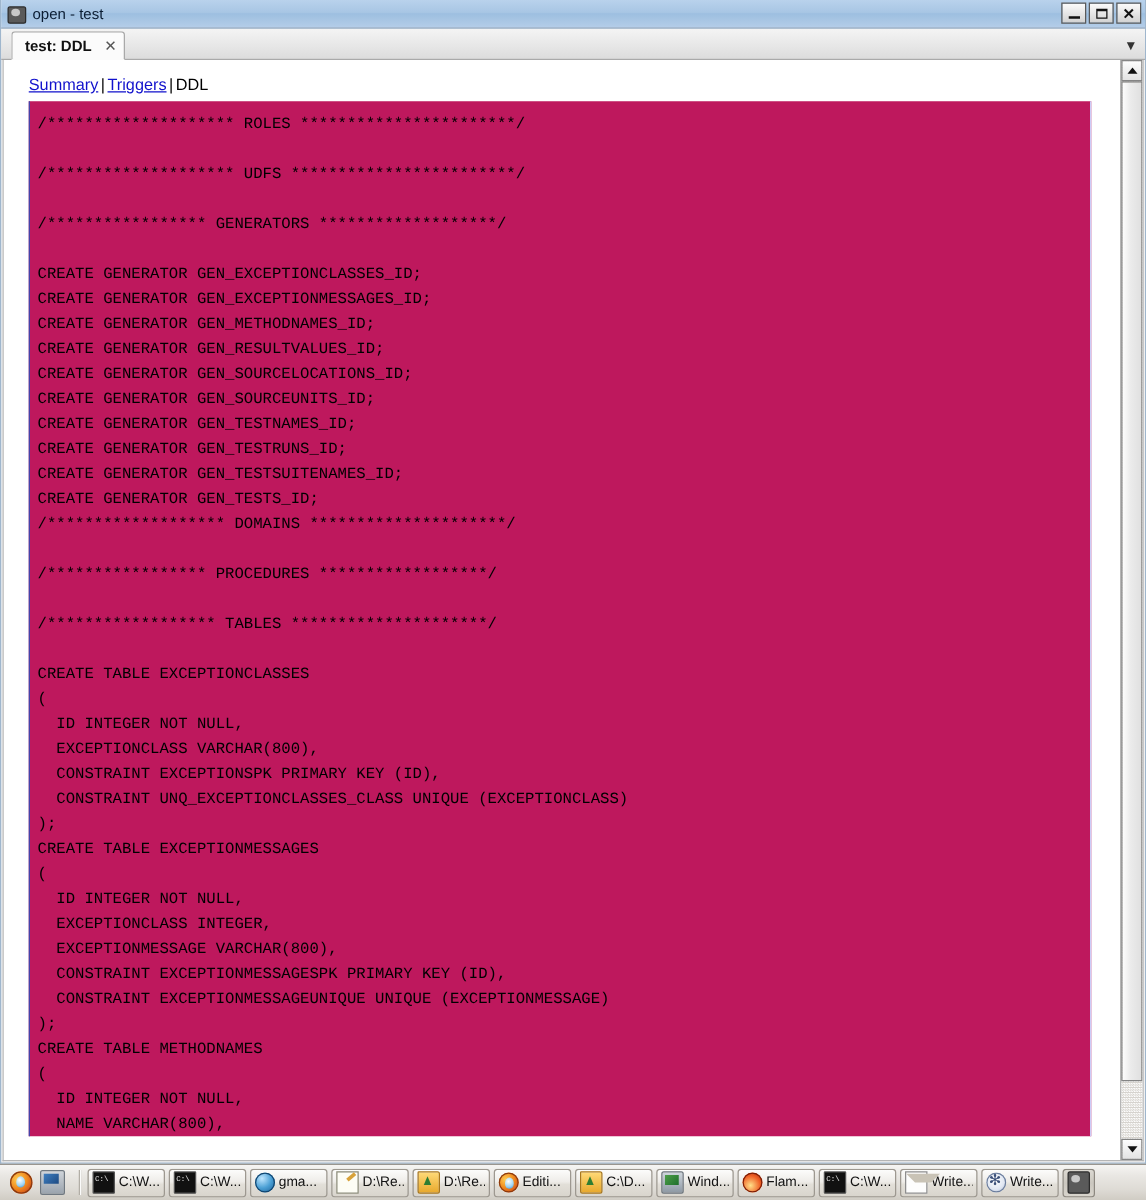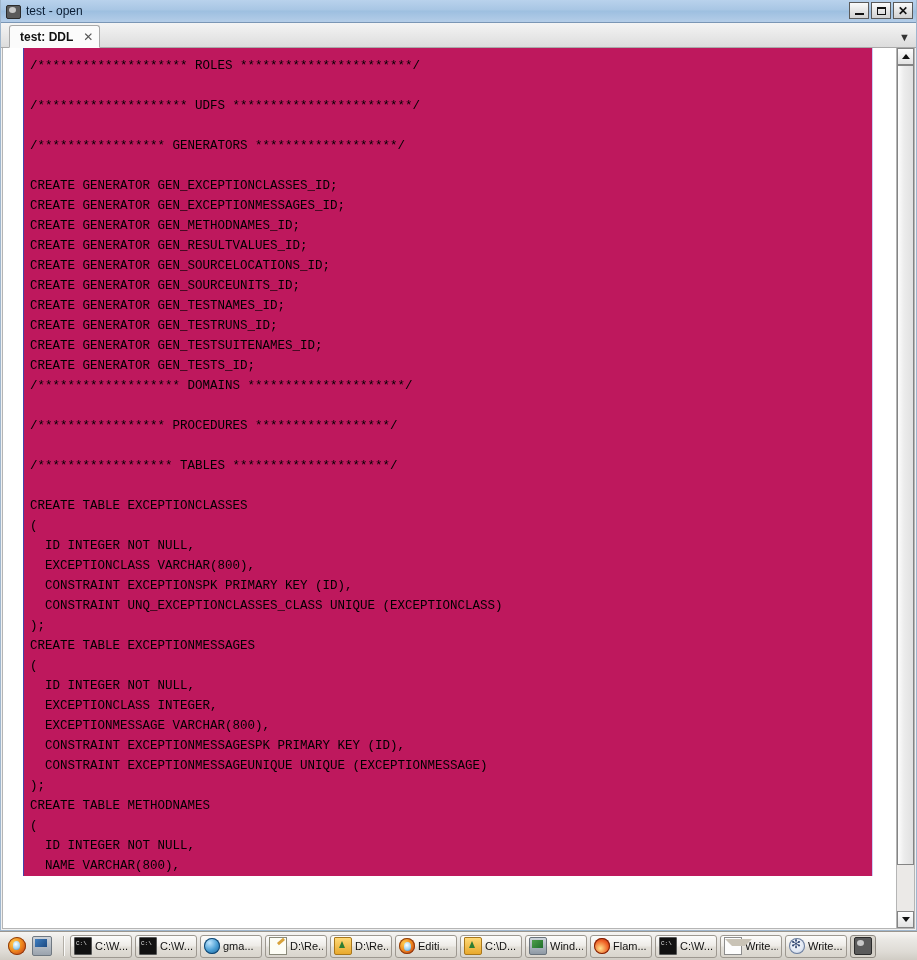--- a/index.html
+++ b/index.html
@@ -460,21 +460,21 @@
 </style>
 </head>
 <body>
 
 <div id="app-window">
 
   <div id="title-bar">
     <span class="win-icon">
         <span class="body"></span>
       </span>
-    <span id="title-text">test - open</span>
+    <span id="title-text">open - test</span>
     <div id="window-controls">
       <div class="win-btn">
           <span class="glyph-min"></span>
         </div>
       <div class="win-btn">
           <span class="glyph-max"></span>
         </div>
       <div class="win-btn">
           <span class="glyph-close">✕</span>
         </div>
@@ -486,20 +486,23 @@
       <span id="tab-label">test: DDL</span>
       <span id="tab-close">✕</span>
     </div>
     <span id="tab-overflow">▼</span>
   </div>
 
   <div id="content-pane">
 
     <div id="doc-area">
 
+      <div id="breadcrumb">
+        <a>Summary</a><span class="sep">|</span><a>Triggers</a><span class="sep">|</span><span class="current">DDL</span>
+      </div>
 
 
       <pre id="ddl-block">/******************** ROLES ***********************/
 
 /******************** UDFS ************************/
 
 /***************** GENERATORS *******************/
 
 CREATE GENERATOR GEN_EXCEPTIONCLASSES_ID;
 CREATE GENERATOR GEN_EXCEPTIONMESSAGES_ID;

